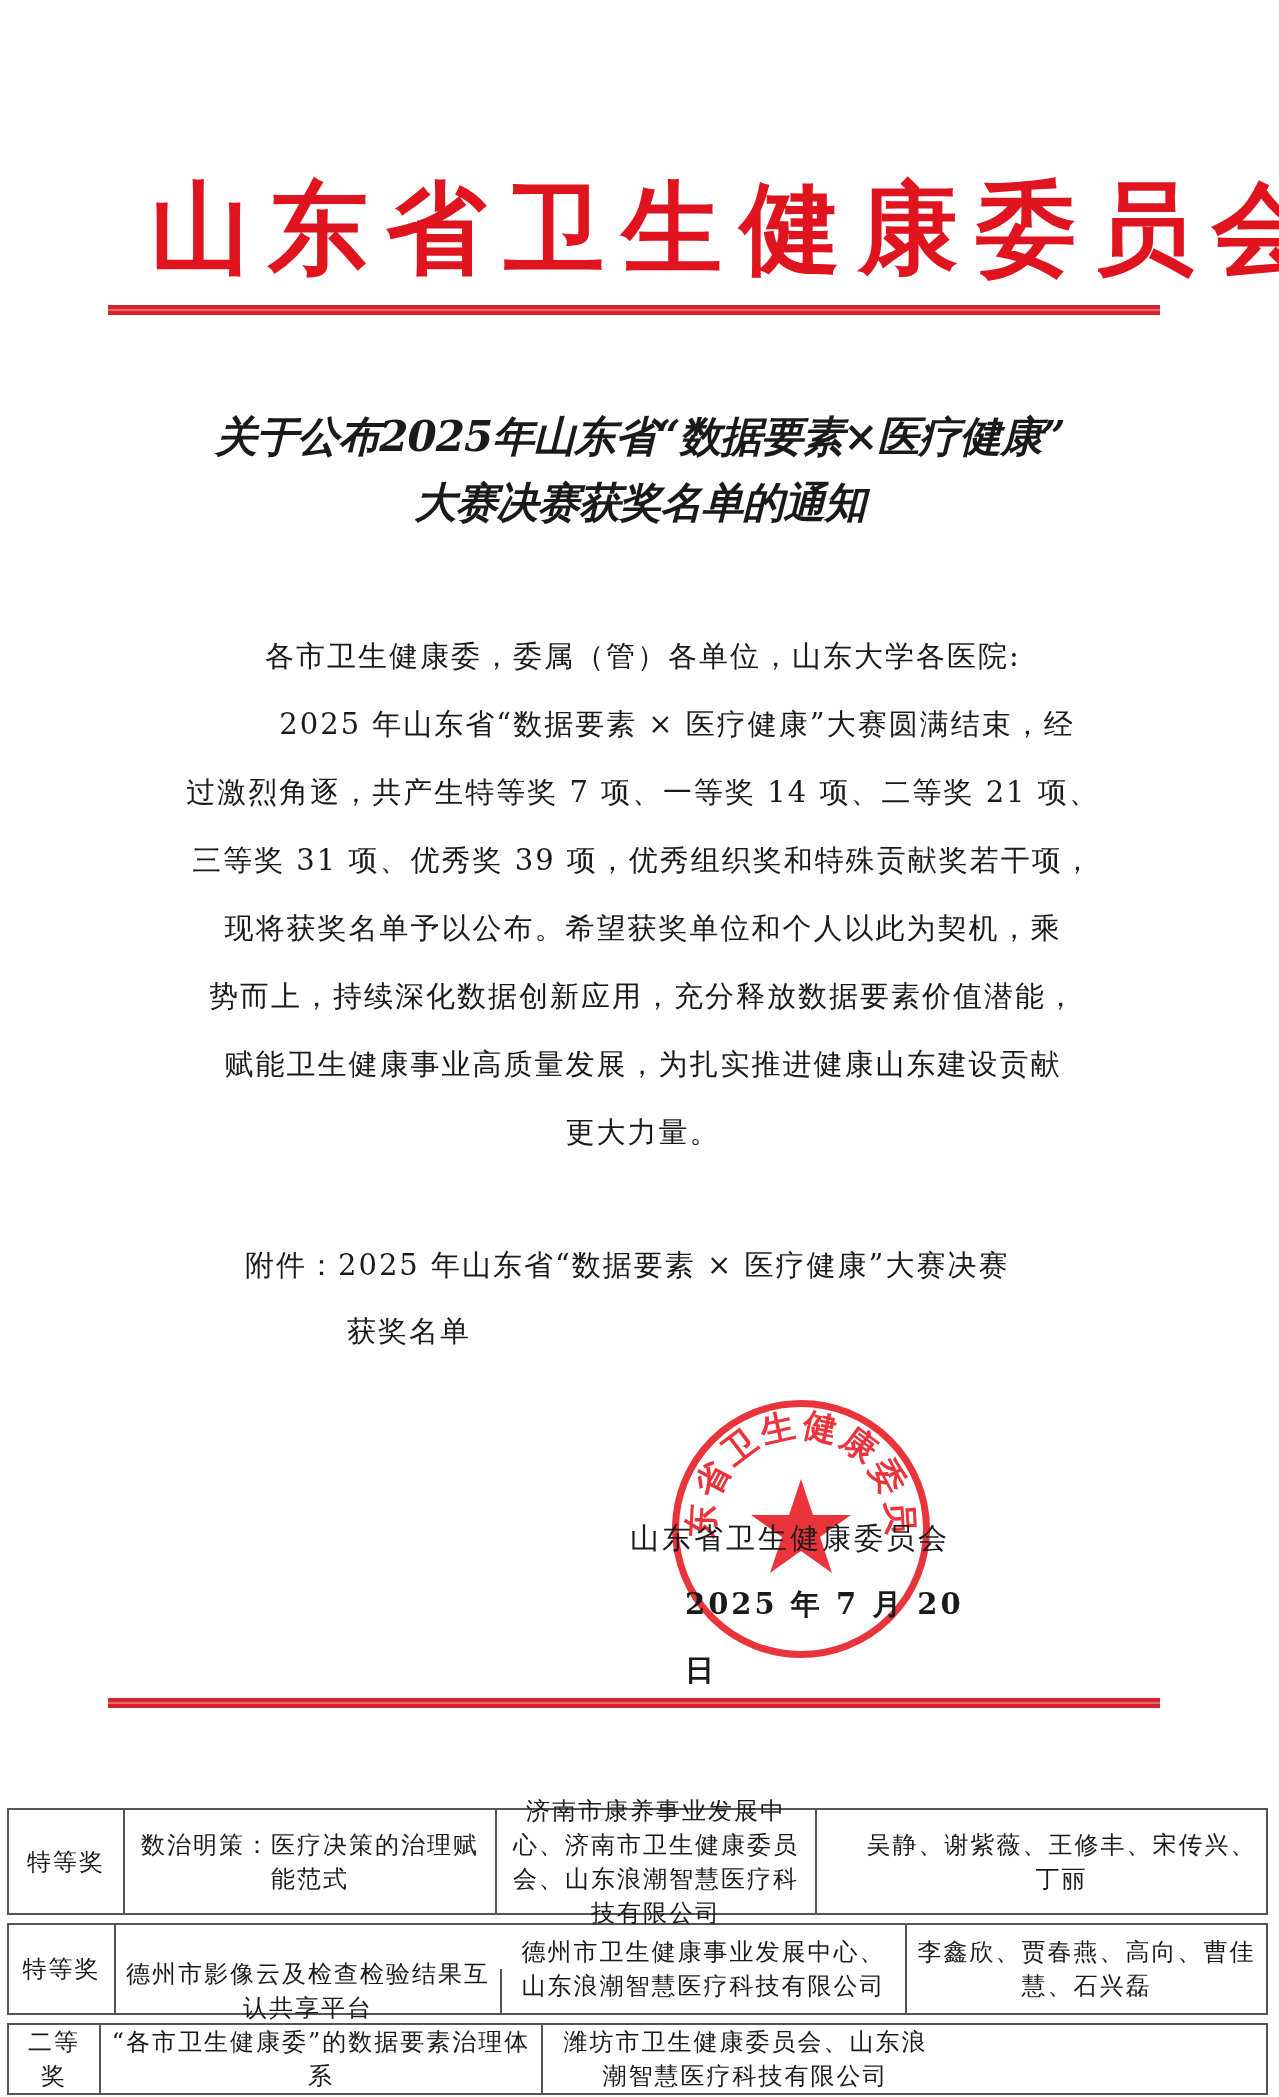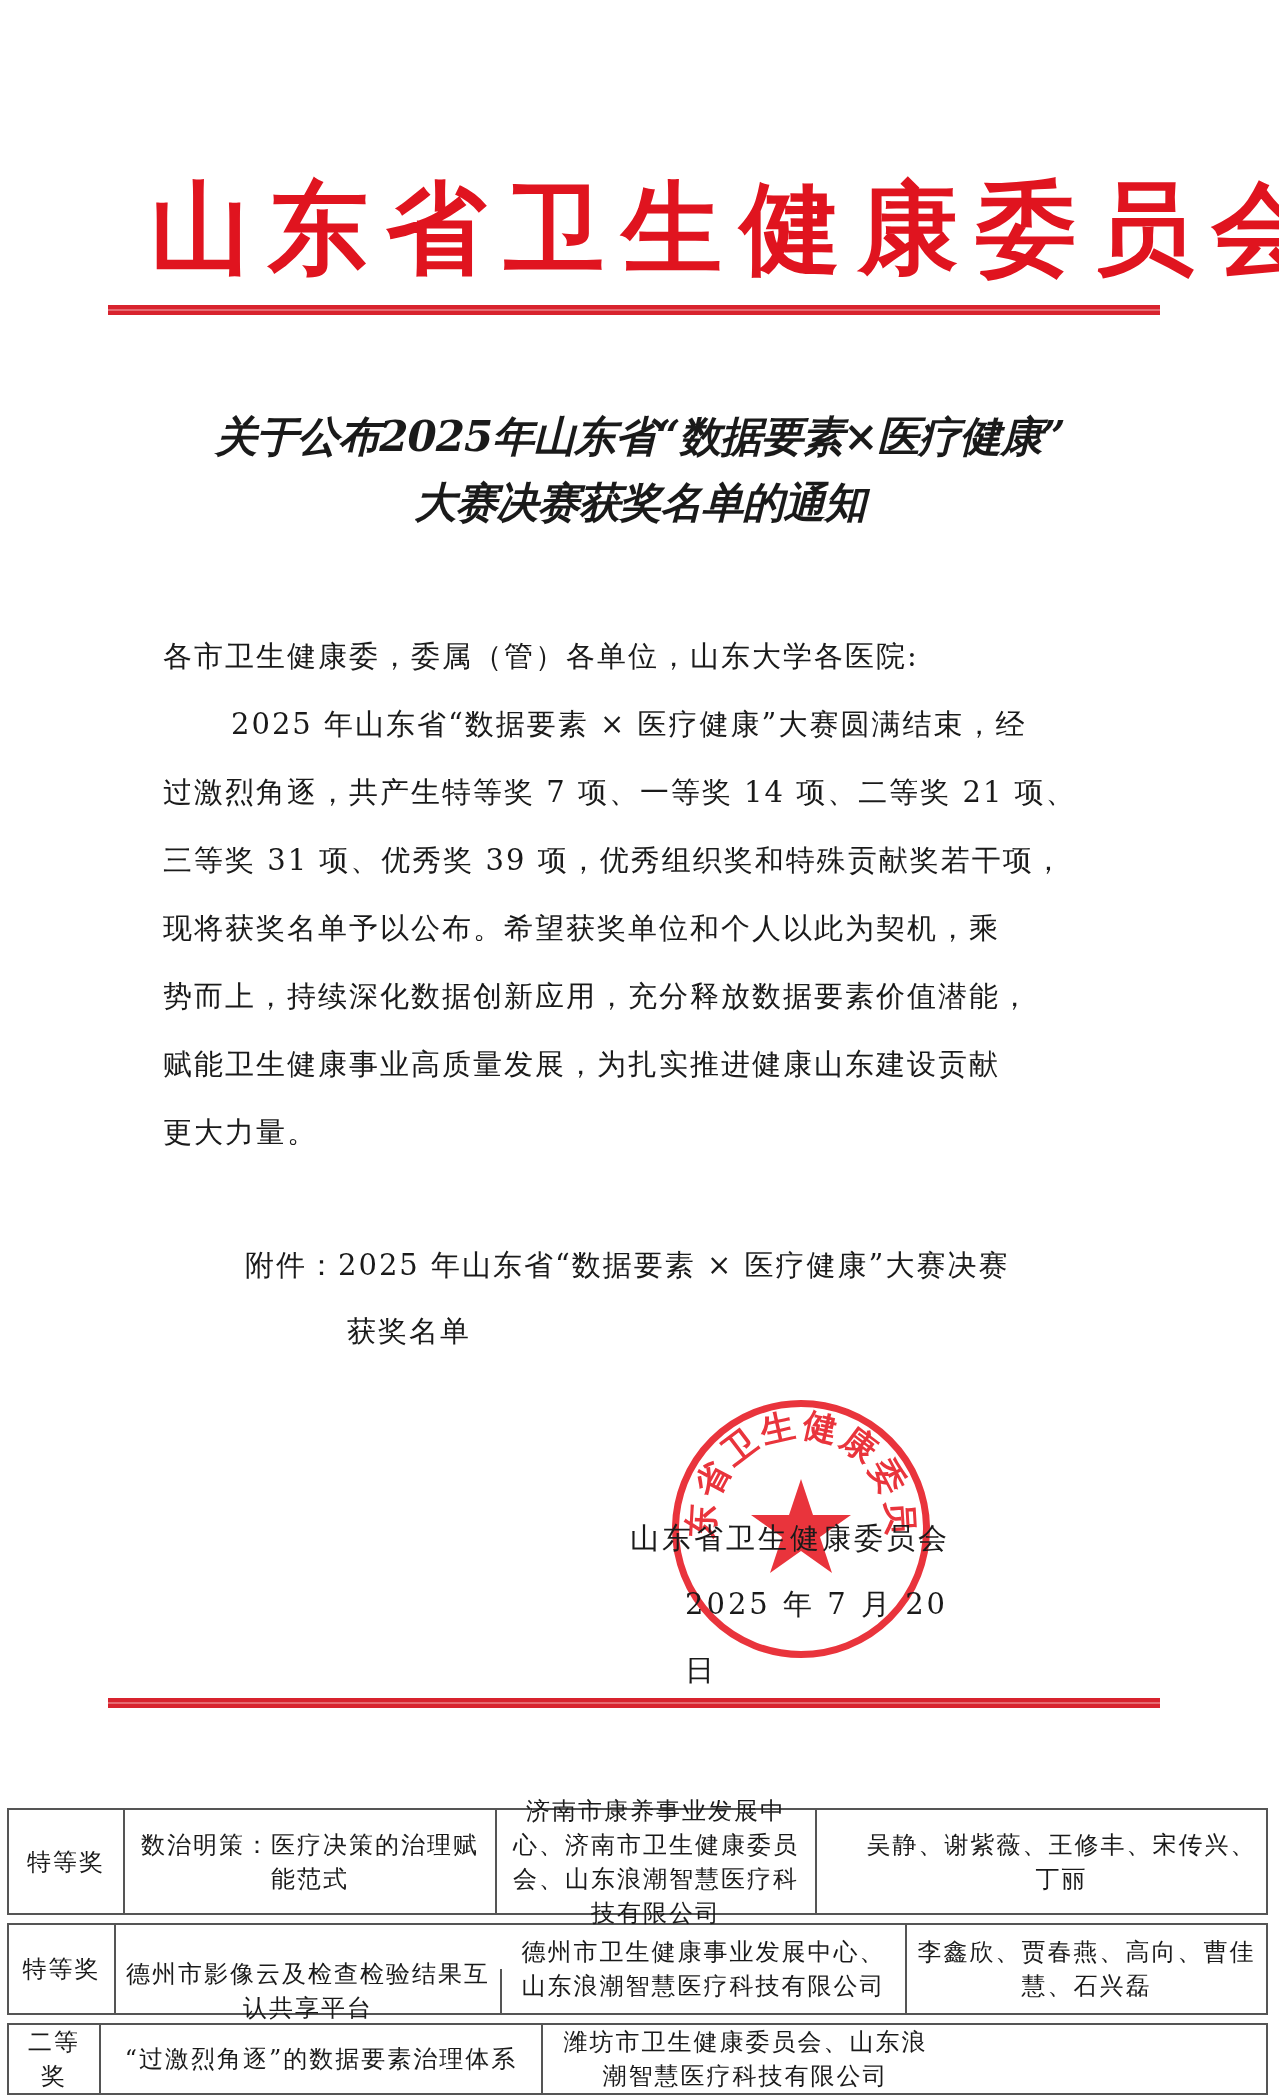--- a/index.html
+++ b/index.html
@@ -31,21 +31,21 @@
 <body>
 
 <div class="abs masthead">山东省卫生健康委员会</div>
 <div class="abs redline" style="top:305px;"></div>
 
 <div class="abs doc-title" style="top:404px;font-style:italic;">
   <div>关于公布2025年山东省“数据要素×医疗健康”</div>
   <div>大赛决赛获奖名单的通知</div>
 </div>
 
-<div class="abs body-text" style="top:622px;">
+<div class="abs body-text" style="top:622px;text-align:center;">
   <p class="para">各市卫生健康委，委属（管）各单位，山东大学各医院:</p>
   <p class="para indent">2025 年山东省“数据要素 × 医疗健康”大赛圆满结束，经</p>
   <p class="para">过激烈角逐，共产生特等奖 7 项、一等奖 14 项、二等奖 21 项、</p>
   <p class="para">三等奖 31 项、优秀奖 39 项，优秀组织奖和特殊贡献奖若干项，</p>
   <p class="para">现将获奖名单予以公布。希望获奖单位和个人以此为契机，乘</p>
   <p class="para">势而上，持续深化数据创新应用，充分释放数据要素价值潜能，</p>
   <p class="para">赋能卫生健康事业高质量发展，为扎实推进健康山东建设贡献</p>
   <p class="para">更大力量。</p>
 </div>
 
@@ -61,36 +61,36 @@
     </defs>
     <text font-size="34" font-weight="bold" fill="#e8232c" letter-spacing="4" font-family="DejaVu Serif, serif">
       <textPath href="#sealArc" startOffset="50%" text-anchor="middle">山东省卫生健康委员会</textPath>
     </text>
     <polygon points="122,72 134,108 172,108 141,130 153,166 122,144 91,166 103,130 72,108 110,108" fill="#e8232c"></polygon>
   </svg>
 </div>
 
 <div class="abs sign" style="top:1505px;">
   <div>山东省卫生健康委员会</div>
-  <div style="padding-left:55px;">2025 年 7 月 20 日</div>
+  <div style="padding-left:55px;font-weight:bold;">2025 年 7 月 20 日</div>
 </div>
 
 <div class="abs redline" style="top:1698px;"></div>
 
 <div class="abs award-table">
   <div class="trow" style="height:107px;">
     <div class="cell" style="width:116px;">特等奖</div>
     <div class="cell" style="width:372px;">数治明策：医疗决策的治理赋能范式</div>
     <div class="cell" style="width:320px;">济南市康养事业发展中心、济南市卫生健康委员会、山东浪潮智慧医疗科技有限公司</div>
     <div class="cell" style="flex:1;margin-left:40px;">吴静、谢紫薇、王修丰、宋传兴、丁丽</div>
   </div>
   <div class="trow" style="height:92px;">
     <div class="cell" style="width:107px;">特等奖</div>
     <div class="cell" style="width:386px;margin-top:44px;">德州市影像云及检查检验结果互认共享平台</div>
     <div class="cell" style="width:405px;">德州市卫生健康事业发展中心、山东浪潮智慧医疗科技有限公司</div>
     <div class="cell" style="flex:1;">李鑫欣、贾春燕、高向、曹佳慧、石兴磊</div>
   </div>
   <div class="trow" style="height:72px;">
     <div class="cell" style="width:92px;">二等奖</div>
-    <div class="cell" style="width:442px;">“过激烈角逐”的数据要素治理体系</div>
+    <div class="cell" style="width:442px;">“各市卫生健康委”的数据要素治理体系</div>
     <div class="cell" style="width:405px;">潍坊市卫生健康委员会、山东浪潮智慧医疗科技有限公司</div>
   </div>
 </div>
 
 </body></html>

